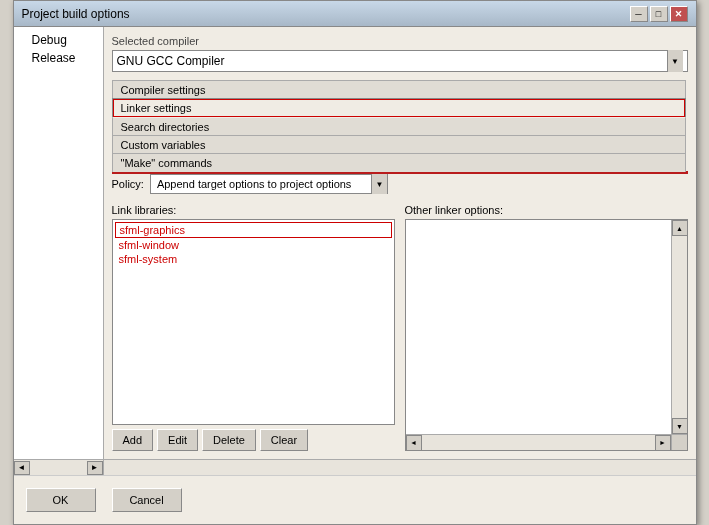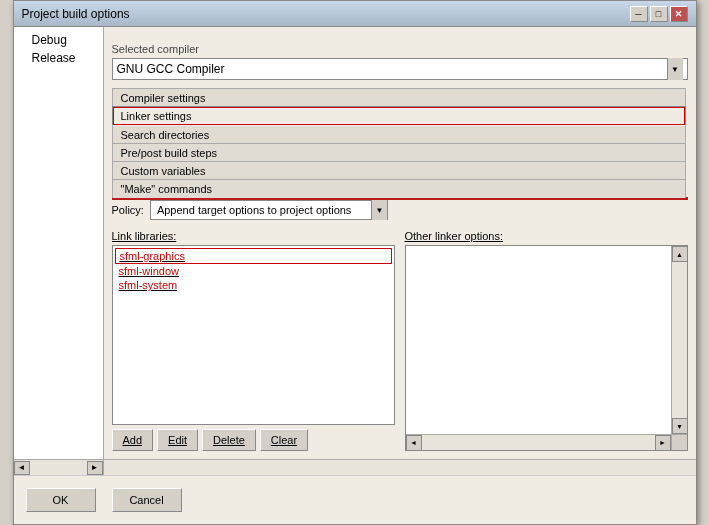--- a/index.html
+++ b/index.html
@@ -99,21 +99,20 @@
     .main-area {
       flex: 1;
       display: flex;
       flex-direction: column;
       padding: 8px;
       overflow: hidden;
     }
 
     .compiler-section {
       margin-bottom: 8px;
-      margin-top: 8px;
     }
 
     .compiler-label {
       font-size: 11px;
       color: #444;
       margin-bottom: 3px;
     }
 
     .compiler-dropdown {
       display: flex;
@@ -215,21 +214,20 @@
       align-items: center;
       justify-content: center;
       font-size: 8px;
     }
 
     .panels {
       display: flex;
       flex: 1;
       gap: 10px;
       overflow: hidden;
-      text-decoration: underline;
     }
 
     .left-panel {
       flex: 1;
       display: flex;
       flex-direction: column;
     }
 
     .right-panel {
       flex: 1;
@@ -444,21 +442,20 @@
             <span>GNU GCC Compiler</span>
             <div class="dropdown-arrow">▼</div>
           </div>
         </div>
       </div>
 
       <div class="tabs">
         <div class="tab">Compiler settings</div>
         <div class="tab active">Linker settings</div>
         <div class="tab">Search directories</div>
-        <div class="tab">Pre/post build steps</div>
         <div class="tab">Custom variables</div>
         <div class="tab">"Make" commands</div>
       </div>
 
       <div class="tab-content">
 
         <div class="policy-row">
           <span class="policy-label">Policy:</span>
           <div class="policy-dropdown">
             <span class="policy-dropdown-text">Append target options to project options</span>

